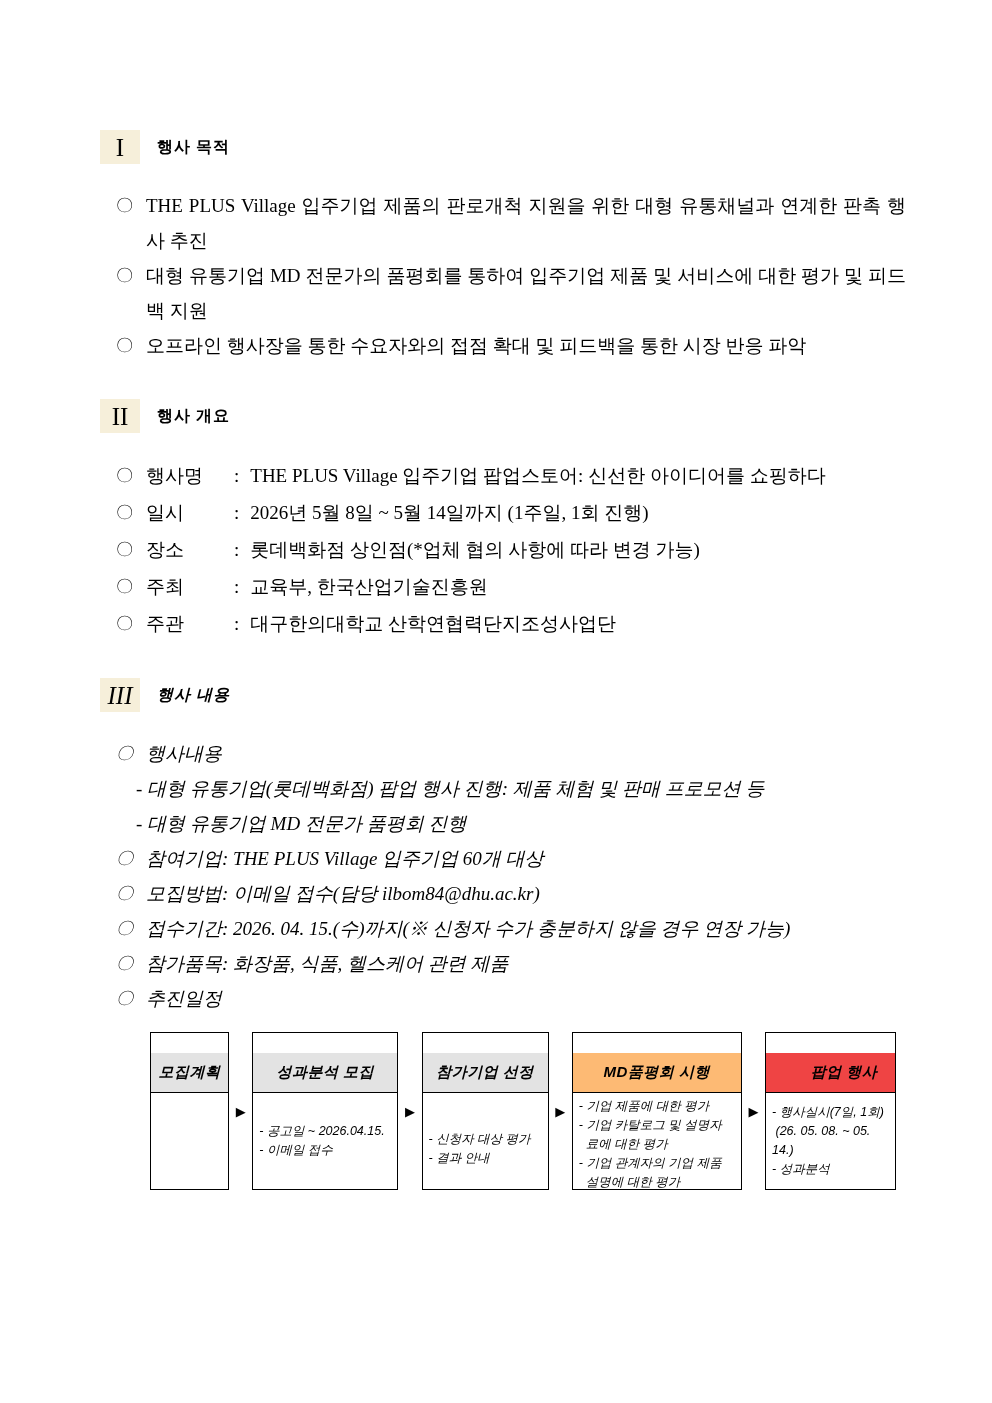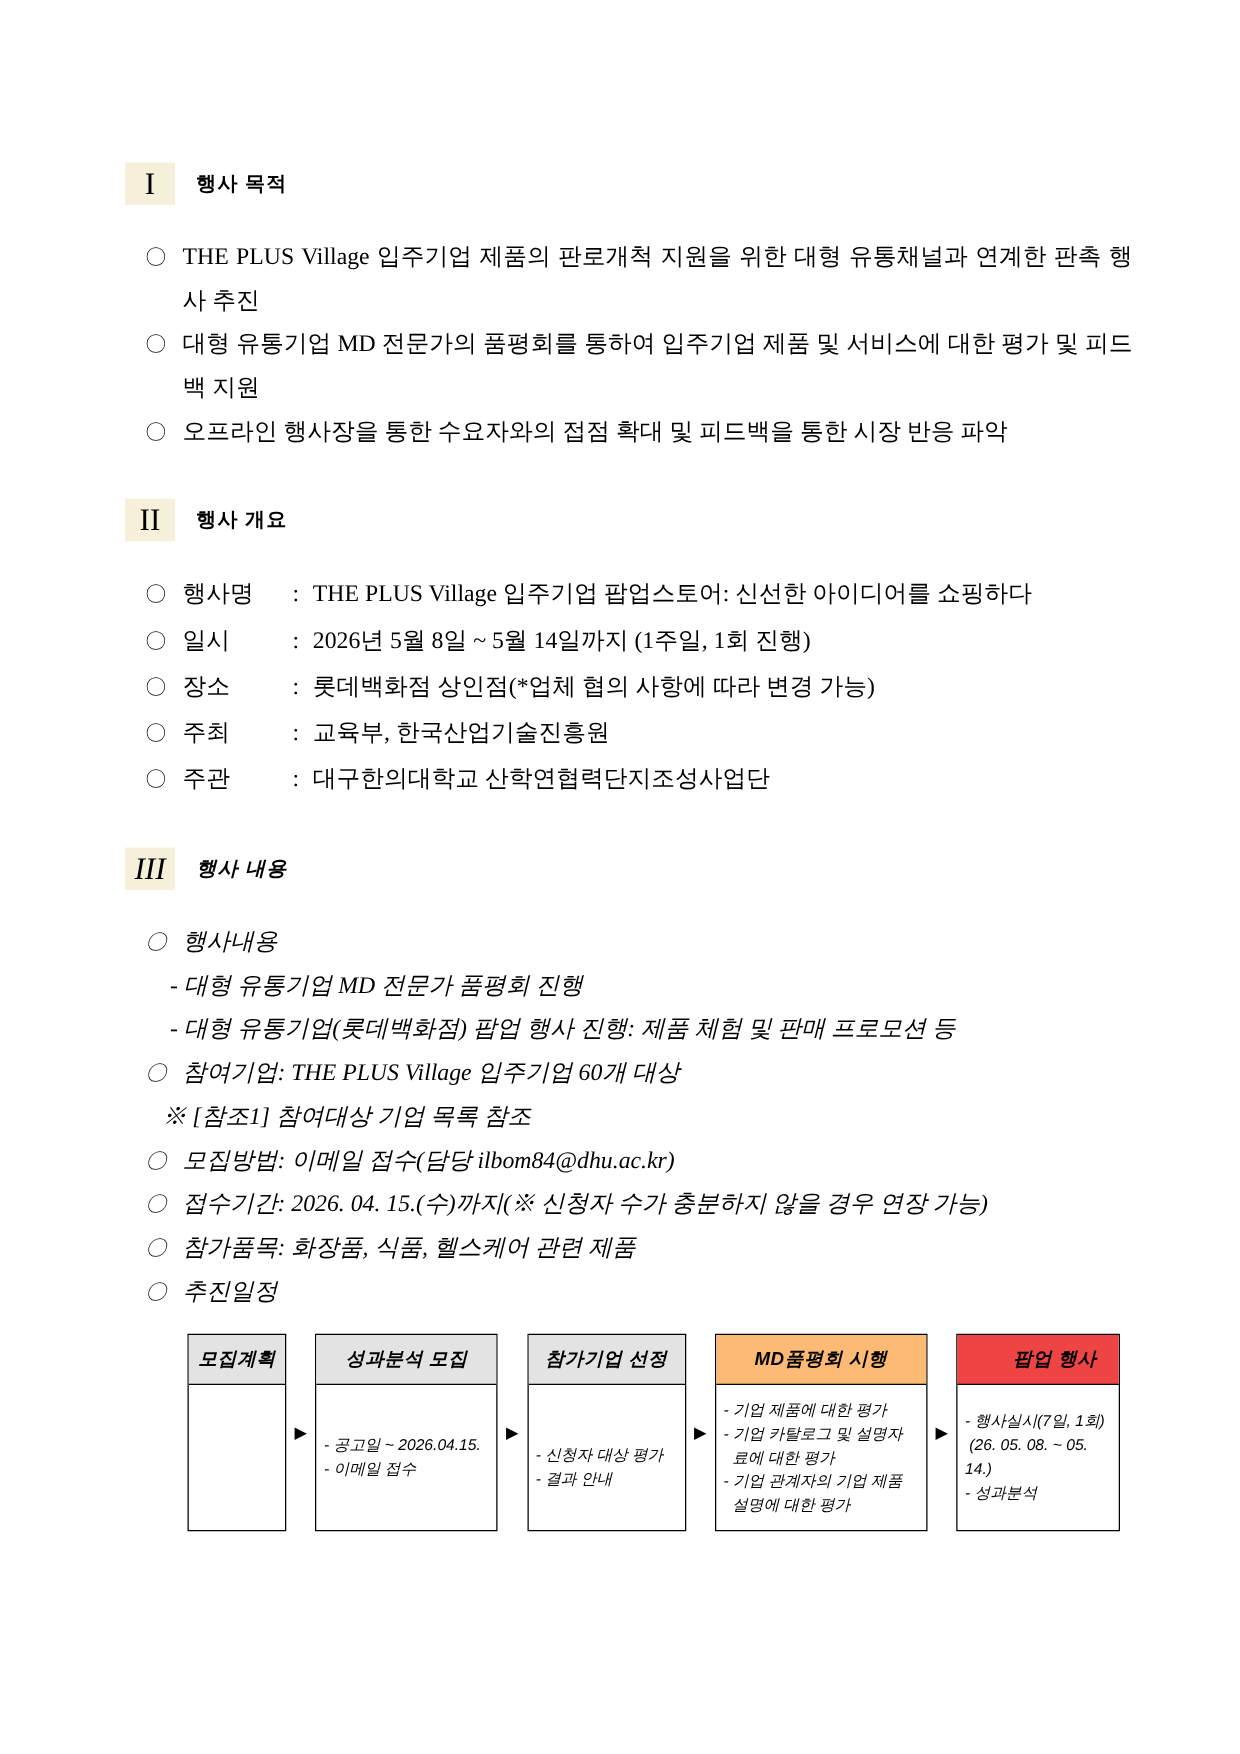--- a/index.html
+++ b/index.html
@@ -51,21 +51,21 @@
     margin-left: 50px; margin-top: 16px;
     width: 746px; height: 158px;
     display: flex; align-items: stretch; justify-content: space-between;
     font-family: "Liberation Sans", "DejaVu Sans", sans-serif;
   }
   .step { border: 1.5px solid #000; background: #fff; display: flex; flex-direction: column; }
   .step-header {
     height: 40px; flex-shrink: 0;
     border-bottom: 1.5px solid #000;
     display: flex; align-items: center; justify-content: center;
-    font-weight: bold; font-size: 15px; letter-spacing: 0.5px;
+    font-weight: bold; font-size: 15px; letter-spacing: 0.5px; margin-top: 20px;
   }
   .step-body {
     flex: 1; display: flex; flex-direction: column; justify-content: center;
     padding: 4px 6px;
     font-size: 12.5px; line-height: 19px;
     white-space: pre-wrap;
   }
   .step-1 { width: 79px; }
   .step-2 { width: 146px; }
   .step-3 { width: 127px; gap: 16px; }
@@ -134,27 +134,26 @@
   <div class="section">
     <div class="section-heading">
       <div class="numeral" style="background:#f6efda;">III</div>
       <div class="section-title">행사 내용</div>
     </div>
     <div class="items">
       <div class="b-item">
         <span class="bullet">〇</span>
         <span class="b-text nojust">행사내용</span>
       </div>
+      <div class="dash-item">- 대형 유통기업(롯데백화점) 팝업 행사 진행: 제품 체험 및 판매 프로모션 등</div>
       <div class="dash-item">- 대형 유통기업 MD 전문가 품평회 진행</div>
-      <div class="dash-item">- 대형 유통기업(롯데백화점) 팝업 행사 진행: 제품 체험 및 판매 프로모션 등</div>
       <div class="b-item">
         <span class="bullet">〇</span>
         <span class="b-text nojust">참여기업: THE PLUS Village 입주기업 60개 대상</span>
       </div>
-      <div class="note-item">※ [참조1] 참여대상 기업 목록 참조</div>
       <div class="b-item">
         <span class="bullet">〇</span>
         <span class="b-text nojust">모집방법: 이메일 접수(담당 ilbom84@dhu.ac.kr)</span>
       </div>
       <div class="b-item">
         <span class="bullet">〇</span>
         <span class="b-text nojust">접수기간: 2026. 04. 15.(수)까지(※ 신청자 수가 충분하지 않을 경우 연장 가능)</span>
       </div>
       <div class="b-item">
         <span class="bullet">〇</span>

